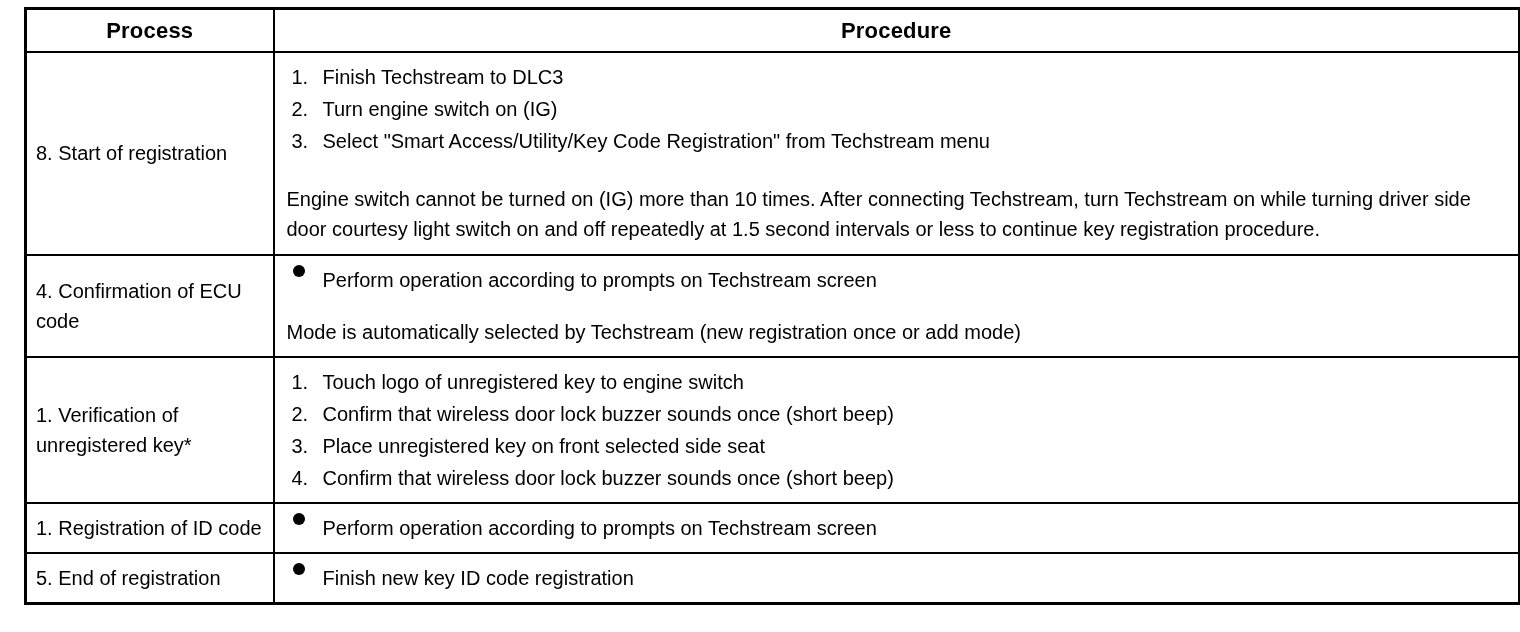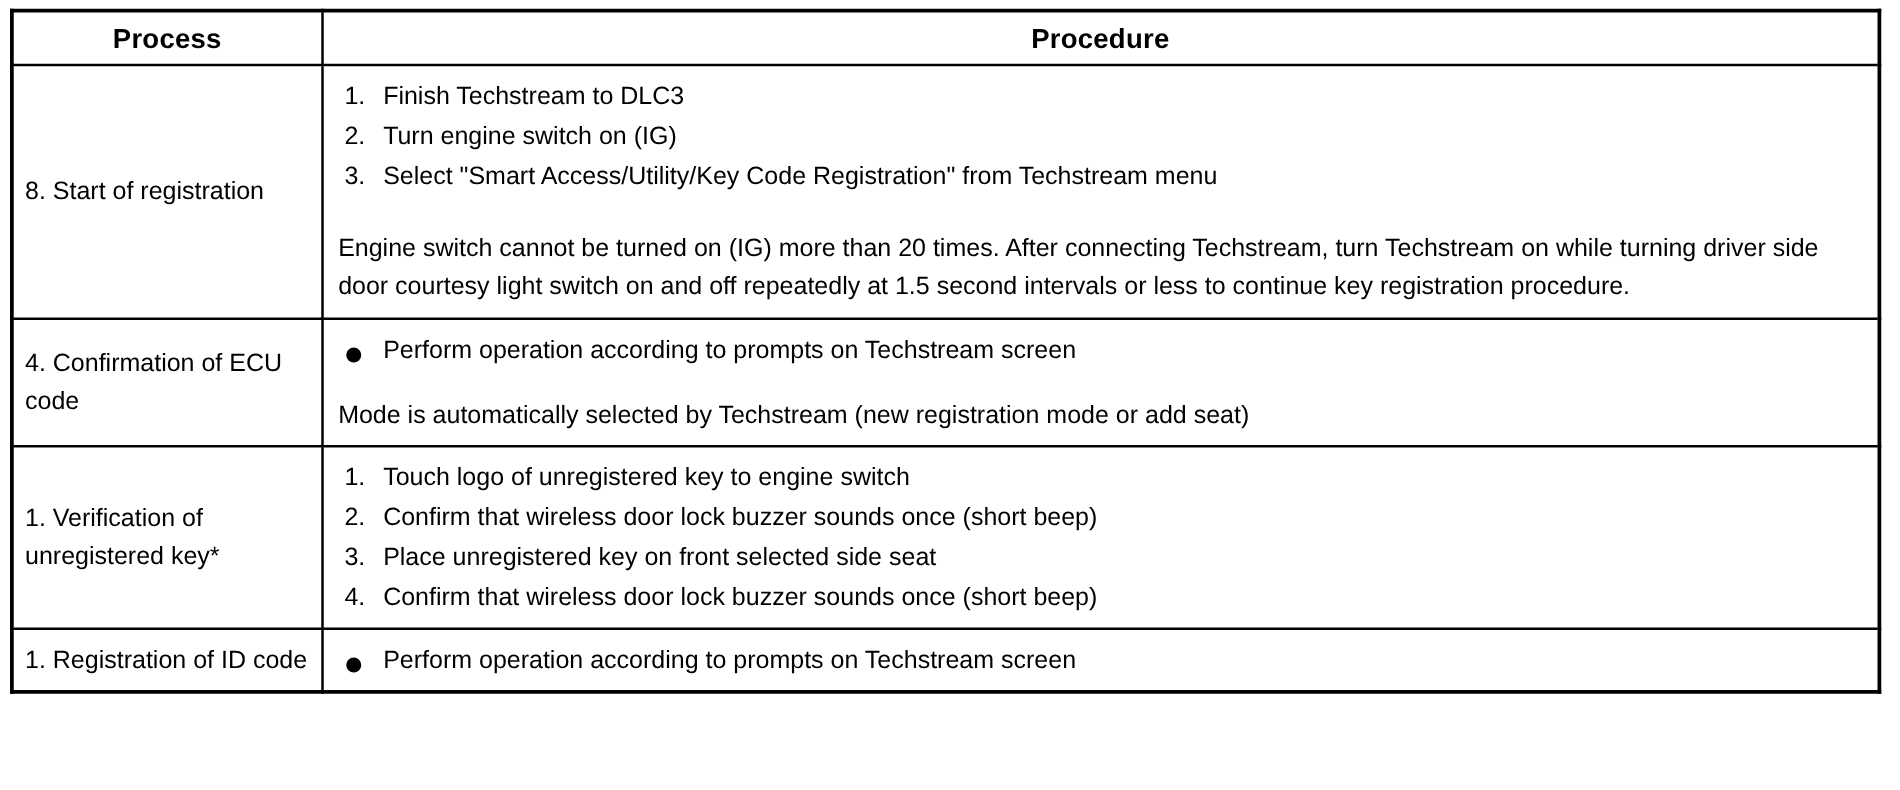--- a/index.html
+++ b/index.html
@@ -18,21 +18,21 @@
   .page {
     position: relative;
     width: 1520px;
     height: 632px;
     background: #ffffff;
   }
 
   
   .proc-table {
     position: absolute;
-    left: 8px;
+    left: 24px;
     top: 7px;
     width: 1494px;
     border-collapse: collapse;
     table-layout: fixed;
     border: 3px solid #000;
     background: #ffffff;
   }
 
   .proc-table col.col-process { width: 248px; }
   .proc-table col.col-procedure { width: 1246px; }
@@ -97,21 +97,21 @@
     flex: 1 1 auto;
   }
 
   ul.bullet-list {
     list-style: none;
     margin: 0;
     padding: 0;
   }
   ul.bullet-list li {
     display: flex;
-    align-items: flex-end;
+    align-items: flex-start;
     margin: 0;
   }
   ul.bullet-list .dot {
     flex: 0 0 auto;
     width: 36px;
     padding-left: 6px;
     box-sizing: border-box;
     font-size: 16px;
     line-height: 1;
     position: relative;
@@ -172,37 +172,37 @@
             <li>
               <span class="num">2.</span>
               <span class="txt">Turn engine switch on (IG)</span>
             </li>
             <li>
               <span class="num">3.</span>
               <span class="txt">Select "Smart Access/Utility/Key Code Registration" from Techstream menu</span>
             </li>
           </ol>
           <div class="gap-lg"></div>
-          <p class="note note-block">Engine switch cannot be turned on (IG) more than 20 times. After connecting Techstream, turn Techstream on while turning driver side door courtesy light switch on and off repeatedly at 1.5 second intervals or less to continue key registration procedure.</p>
+          <p class="note note-block">Engine switch cannot be turned on (IG) more than 10 times. After connecting Techstream, turn Techstream on while turning driver side door courtesy light switch on and off repeatedly at 1.5 second intervals or less to continue key registration procedure.</p>
         </td>
       </tr>
 
       <tr>
         <td class="process-cell">
           <span class="process-label">4. Confirmation of ECU code</span>
         </td>
         <td class="procedure-cell">
           <ul class="bullet-list">
             <li>
               <span class="dot"></span>
               <span class="txt">Perform operation according to prompts on Techstream screen</span>
             </li>
           </ul>
           <div class="gap-sm"></div>
-          <p class="note note-block">Mode is automatically selected by Techstream (new registration mode or add seat)</p>
+          <p class="note note-block">Mode is automatically selected by Techstream (new registration once or add mode)</p>
         </td>
       </tr>
 
       <tr>
         <td class="process-cell">
           <span class="process-label">1. Verification of unregistered key*</span>
         </td>
         <td class="procedure-cell">
           <ol class="num-list">
             <li>
@@ -232,17 +232,30 @@
         <td class="procedure-cell">
           <ul class="bullet-list">
             <li>
               <span class="dot"></span>
               <span class="txt">Perform operation according to prompts on Techstream screen</span>
             </li>
           </ul>
         </td>
       </tr>
 
+      <tr>
+        <td class="process-cell">
+          <span class="process-label">5. End of registration</span>
+        </td>
+        <td class="procedure-cell">
+          <ul class="bullet-list">
+            <li>
+              <span class="dot"></span>
+              <span class="txt">Finish new key ID code registration</span>
+            </li>
+          </ul>
+        </td>
+      </tr>
 
     </tbody>
   </table>
 
 </div>
 
 </body></html>

